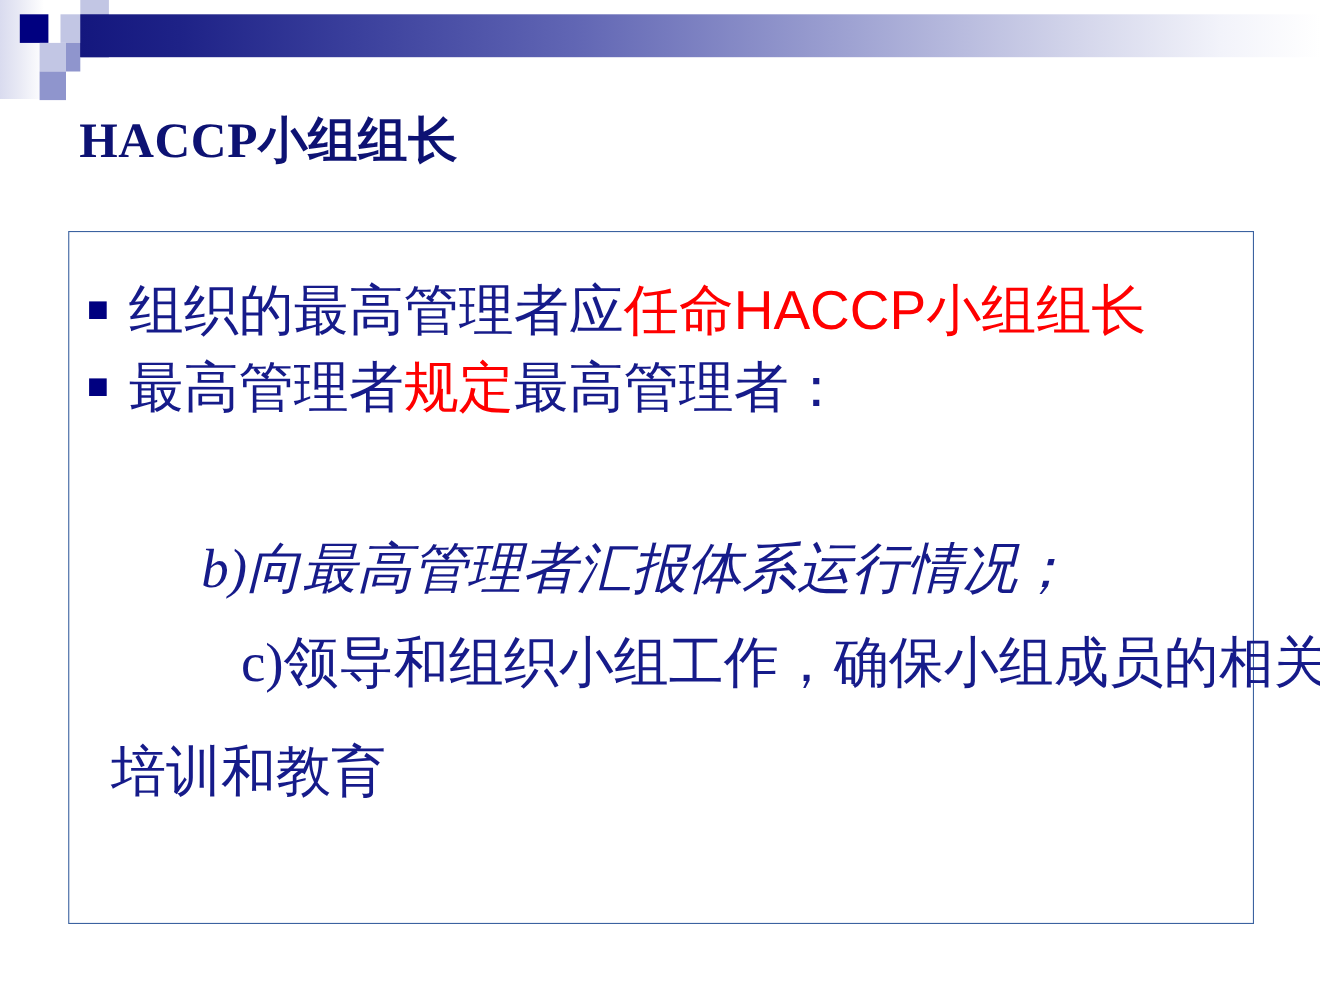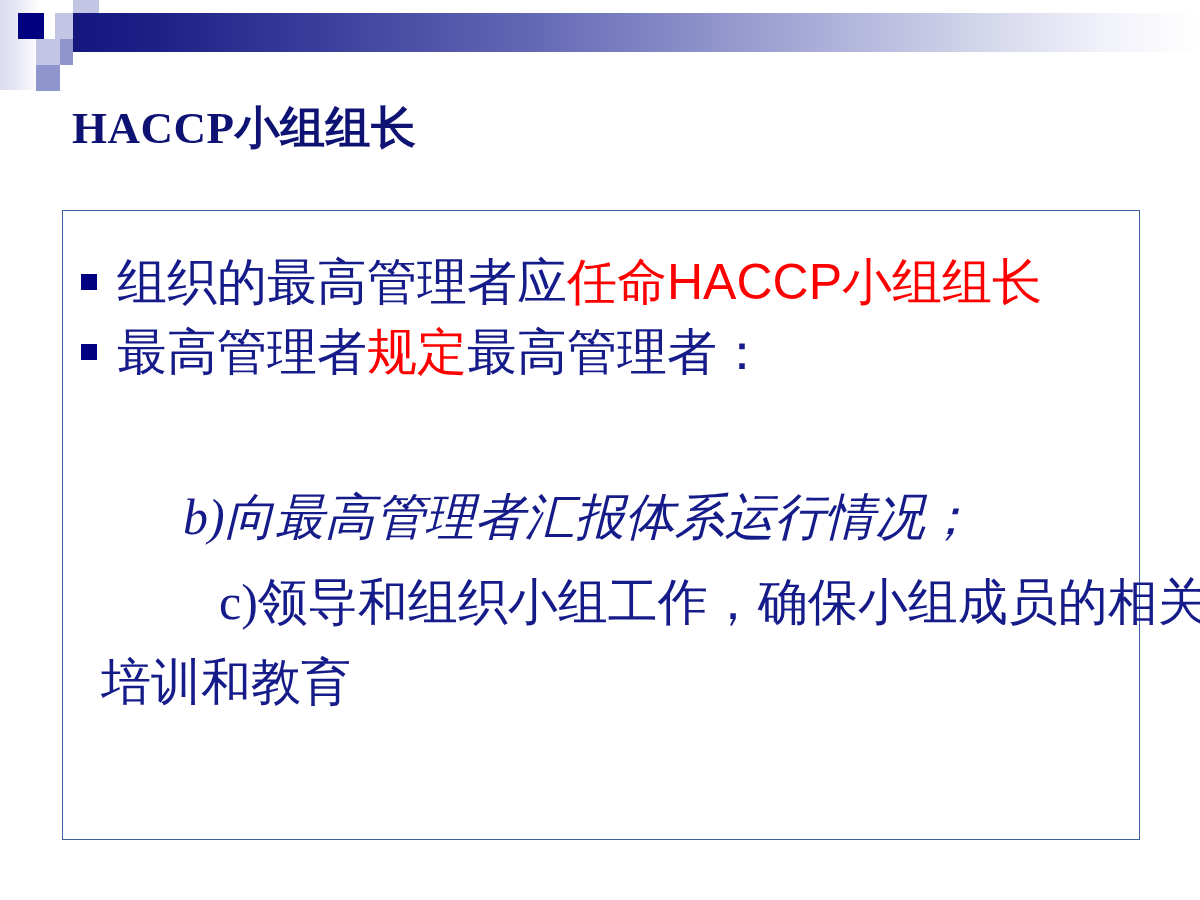--- a/index.html
+++ b/index.html
@@ -102,21 +102,21 @@
   #bullet-1 { left: 18px; top: 52px; }
   #bullet-2 { left: 18px; top: 122px; }
 
   .sub-item {
     position: absolute;
     left: 120px;
   }
   #sub-a { top: 202px; }
   #sub-b { top: 287px; font-style: italic; }
   #sub-c { top: 372px; margin-left: 36px; }
-  #sub-c-cont { position: absolute; left: 38px; top: 452px; }
+  #sub-c-cont { position: absolute; left: 38px; top: 476px; font-family: Liberation Mono, monospace; }
 </style>
 </head>
 <body>
 
 <div id="slide-header">
 
   <div class="hdr-fade"></div>
 
   <div class="sq sq-light" style="left:73px; top:0px;  width:26px; height:13px;"></div>
   <div class="sq sq-navy" style="left:18px; top:13px; width:26px; height:26px;"></div>

